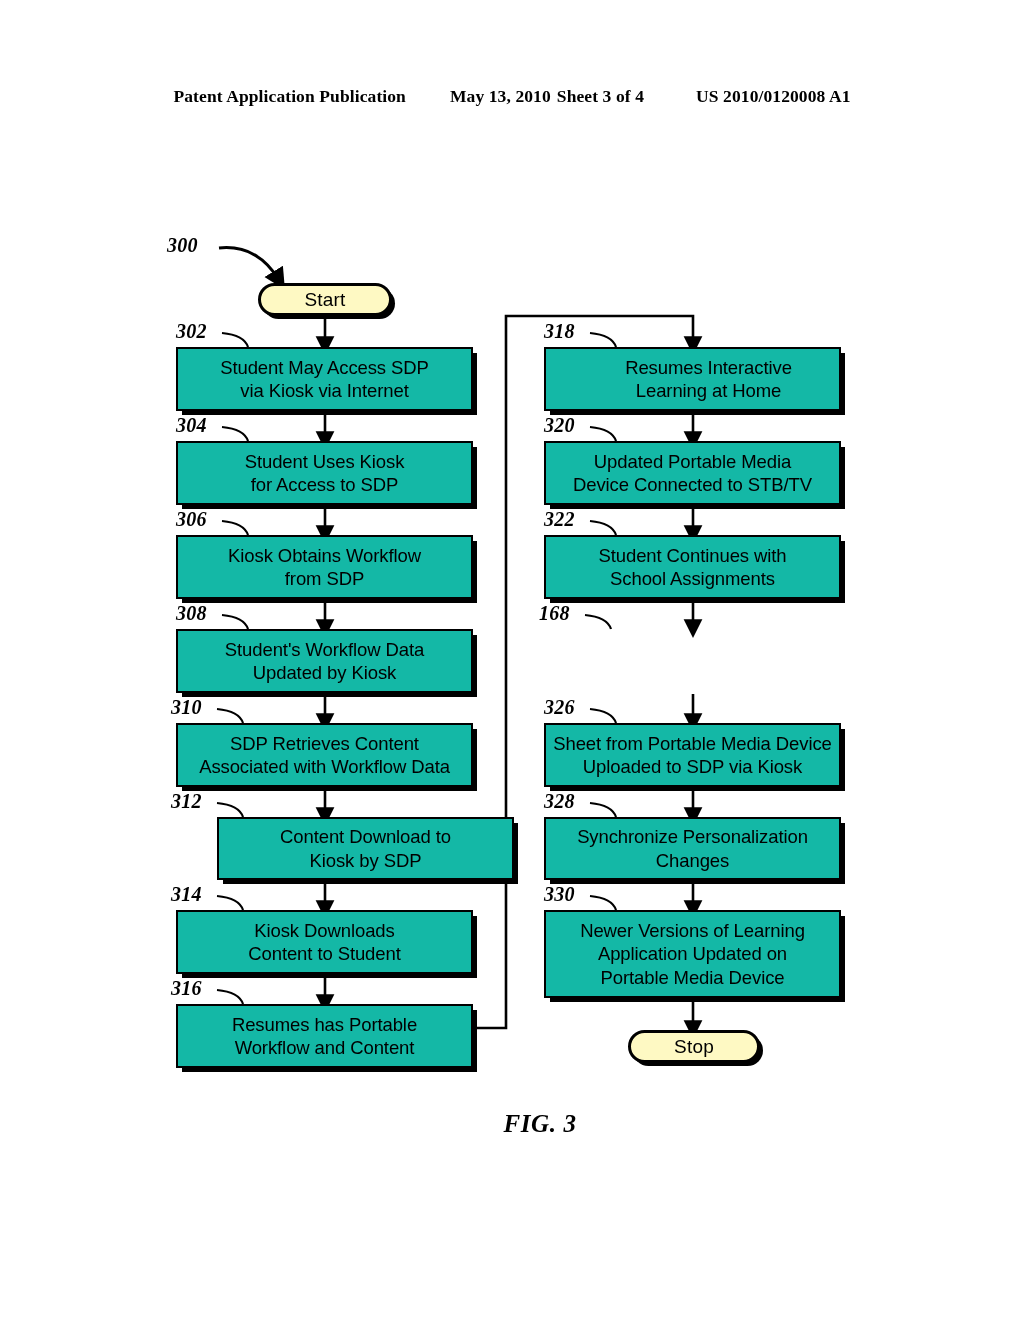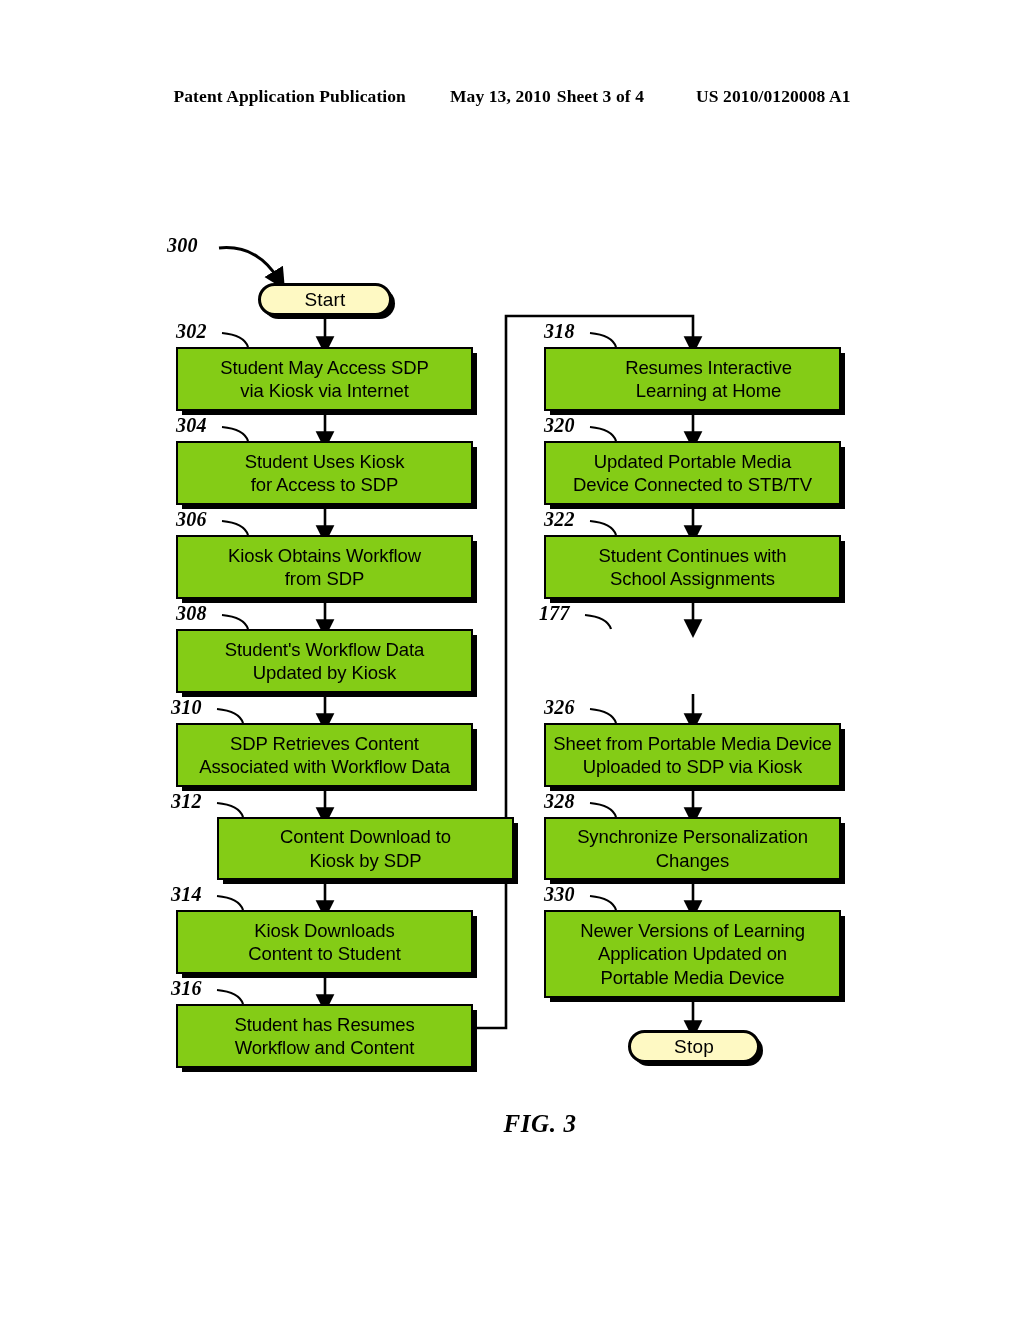--- a/index.html
+++ b/index.html
@@ -42,21 +42,21 @@
     top: 0;
     width: 1024px;
     height: 1320px;
   }
 
   
   .node {
     position: absolute;
     box-sizing: border-box;
     border: 2.5px solid #000;
-    background: #84cc16;
+    background: #14b8a6;
     box-shadow: 5px 5px 0 -1px #000;
     display: flex;
     align-items: center;
     justify-content: center;
     text-align: center;
     font-size: 18.5px;
     line-height: 1.25;
     letter-spacing: -0.1px;
   }
   .node .txt { display: block; padding: 0 6px; }
@@ -239,21 +239,21 @@
   <div class="ref" style="left:171px; top:883px;">314</div>
   <div class="node" style="left:176px; top:910px; width:297px; height:64px;">
     <span class="txt">
       <span>Kiosk Downloads</span><br><span>Content to Student</span>
     </span>
   </div>
 
   <div class="ref" style="left:171px; top:977px;">316</div>
   <div class="node" style="left:176px; top:1004px; width:297px; height:64px;">
     <span class="txt">
-      <span>Student has Resumes</span><br><span>Workflow and Content</span>
+      <span>Resumes has Portable</span><br><span>Workflow and Content</span>
     </span>
   </div>
 
   <div class="ref" style="left:544px; top:320px;">318</div>
   <div class="node" style="left:544px; top:347px; width:297px; height:64px;padding-left:32px;">
     <span class="txt">
       <span>Resumes Interactive</span><br><span>Learning at Home</span>
     </span>
   </div>
 
@@ -264,21 +264,21 @@
     </span>
   </div>
 
   <div class="ref" style="left:544px; top:508px;">322</div>
   <div class="node" style="left:544px; top:535px; width:297px; height:64px;">
     <span class="txt">
       <span>Student Continues with</span><br><span>School Assignments</span>
     </span>
   </div>
 
-  <div class="ref" style="left:539px; top:602px;">177</div>
+  <div class="ref" style="left:539px; top:602px;">168</div>
 
   <div class="ref" style="left:544px; top:696px;">326</div>
   <div class="node" style="left:544px; top:723px; width:297px; height:64px;">
     <span class="txt">
       <span>Sheet from Portable Media Device</span><br><span>Uploaded to SDP via Kiosk</span>
     </span>
   </div>
 
   <div class="ref" style="left:544px; top:790px;">328</div>
   <div class="node" style="left:544px; top:817px; width:297px; height:63px;">

